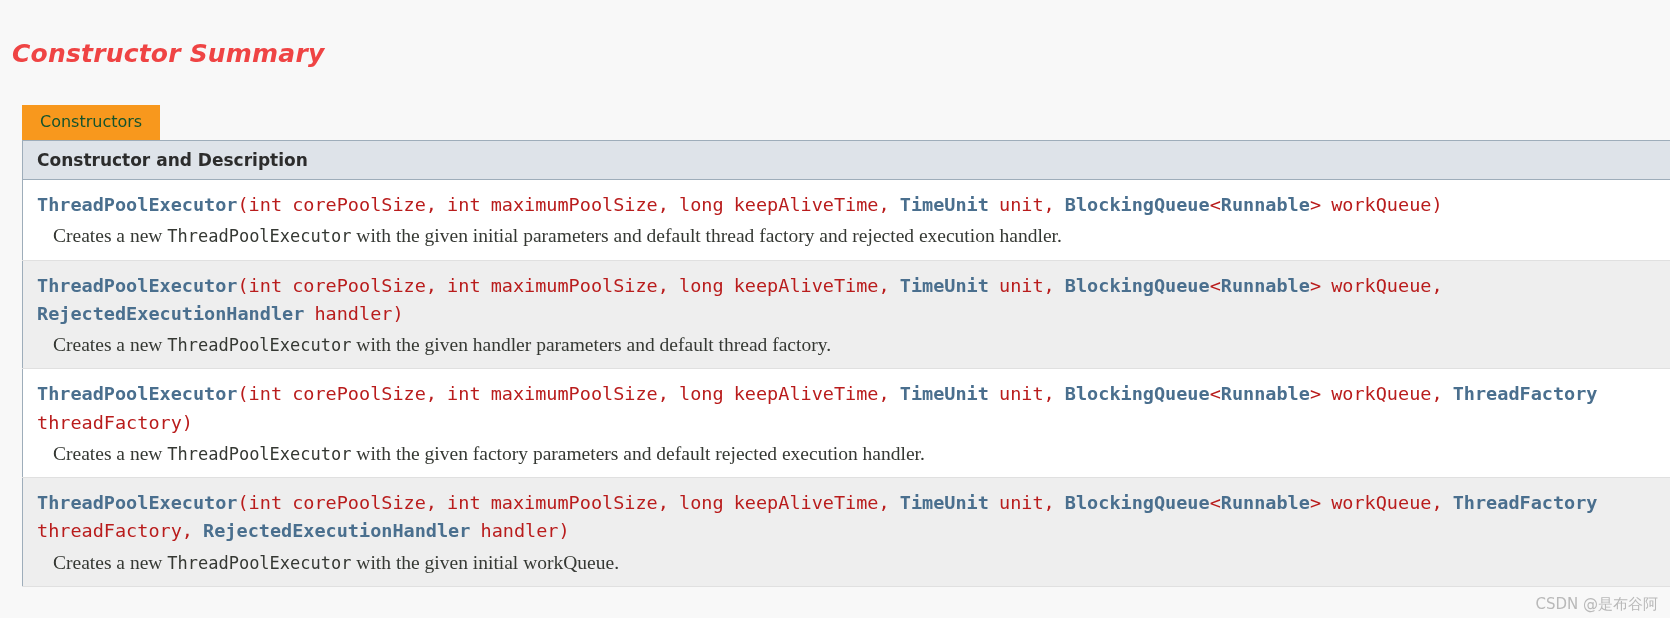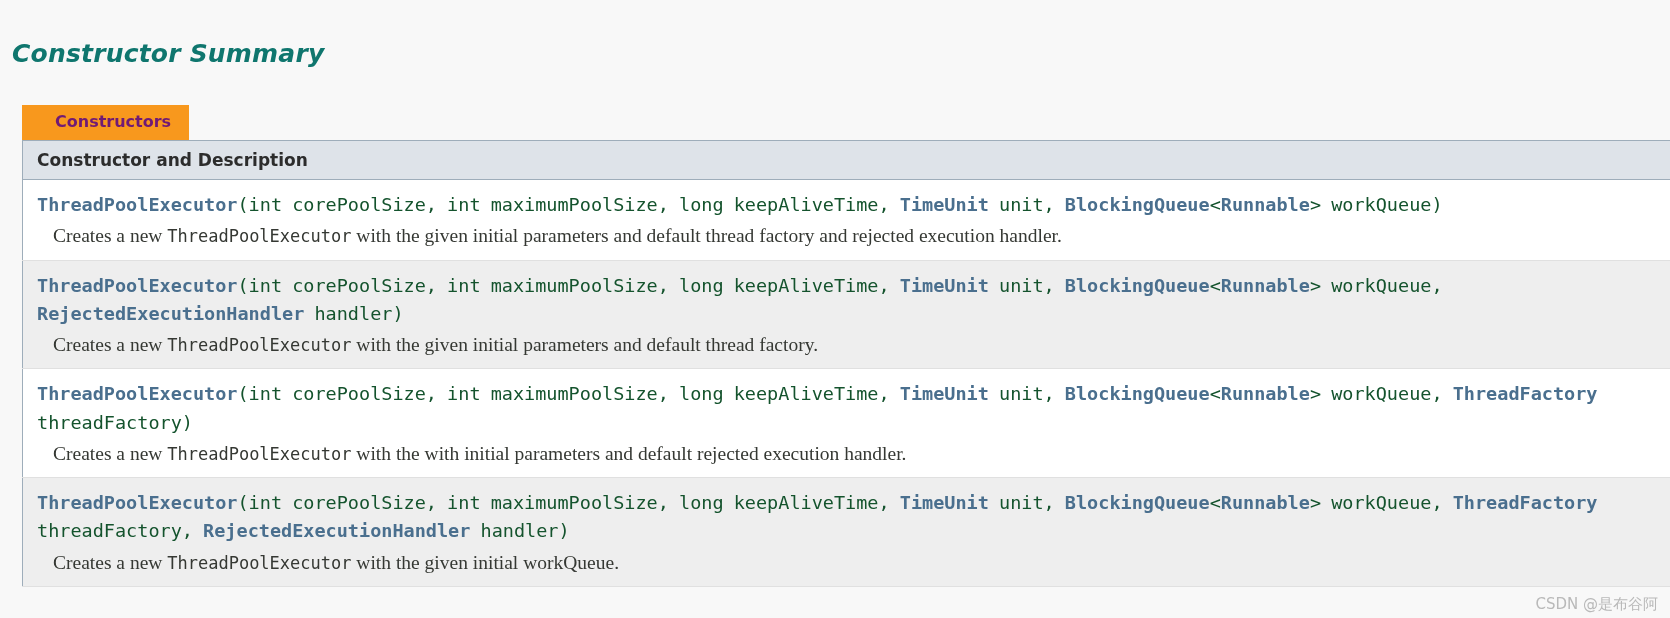--- a/index.html
+++ b/index.html
@@ -15,39 +15,39 @@
     overflow: hidden;
     position: relative;
   }
 
   
   .section-title {
     font-family: "DejaVu Sans", "Liberation Sans", sans-serif;
     font-style: italic;
     font-weight: bold;
     font-size: 25px;
-    color: #0f766e;
+    color: #ef4444;
     padding: 18px 0 0 12px;
     letter-spacing: 0.2px;
   }
 
   
   .tab-strip {
     margin: 36px 0 0 22px;
     display: flex;
     align-items: flex-end;
     height: 36px;
   }
   .tab-active {
     background: #f8981d;
-    color: #701a75;
+    color: #14532d;
     font-family: "DejaVu Sans", "Liberation Sans", sans-serif;
-    font-weight: bold;
+    font-weight: normal;
     font-size: 16px;
-    padding: 8px 18px 9px 33px;
+    padding: 8px 18px 9px 18px;
     line-height: 1.1;
     white-space: nowrap;
   }
 
   
   .summary-table {
     margin: 0 0 0 22px;
     width: 1648px;
     border-collapse: collapse;
     border-top: 1px solid #9eadba;
@@ -78,21 +78,21 @@
     font-size: 18.5px;
     line-height: 1.52;
     color: #353833;
     word-spacing: -1px;
   }
   .sig-link {
     color: #4a6f8e;
     font-weight: bold;
     text-decoration: none;
   }
-  .sig-plain { color: #14532d; text-align: center; }
+  .sig-plain { color: #b91c1c; text-align: center; }
 
   
   .description {
     font-family: "Liberation Serif", "DejaVu Serif", serif;
     font-size: 19.5px;
     line-height: 1.42;
     color: #353833;
     margin-top: 3px;
     margin-left: 16px;
   }
@@ -133,27 +133,27 @@
   <tbody id="table-body">
       <tr class="row-norm">
         <td class="row-cell">
           <div class="signature"><span class="sig-link">ThreadPoolExecutor</span><span class="sig-plain">(int corePoolSize, int maximumPoolSize, long keepAliveTime, </span><span class="sig-link">TimeUnit</span><span class="sig-plain"> unit, </span><span class="sig-link">BlockingQueue</span><span class="sig-plain">&lt;</span><span class="sig-link">Runnable</span><span class="sig-plain">&gt; workQueue)</span></div>
           <div class="description"><span>Creates a new </span><code>ThreadPoolExecutor</code><span> with the given initial parameters and default thread factory and rejected execution handler.</span></div>
         </td>
       </tr>
       <tr class="row-alt">
         <td class="row-cell">
           <div class="signature"><span class="sig-link">ThreadPoolExecutor</span><span class="sig-plain">(int corePoolSize, int maximumPoolSize, long keepAliveTime, </span><span class="sig-link">TimeUnit</span><span class="sig-plain"> unit, </span><span class="sig-link">BlockingQueue</span><span class="sig-plain">&lt;</span><span class="sig-link">Runnable</span><span class="sig-plain">&gt; workQueue, </span><span class="sig-link">RejectedExecutionHandler</span><span class="sig-plain"> handler)</span></div>
-          <div class="description"><span>Creates a new </span><code>ThreadPoolExecutor</code><span> with the given initial parameters and default thread factory.</span></div>
+          <div class="description"><span>Creates a new </span><code>ThreadPoolExecutor</code><span> with the given handler parameters and default thread factory.</span></div>
         </td>
       </tr>
       <tr class="row-norm">
         <td class="row-cell">
           <div class="signature"><span class="sig-link">ThreadPoolExecutor</span><span class="sig-plain">(int corePoolSize, int maximumPoolSize, long keepAliveTime, </span><span class="sig-link">TimeUnit</span><span class="sig-plain"> unit, </span><span class="sig-link">BlockingQueue</span><span class="sig-plain">&lt;</span><span class="sig-link">Runnable</span><span class="sig-plain">&gt; workQueue, </span><span class="sig-link">ThreadFactory</span><span class="sig-plain"> threadFactory)</span></div>
-          <div class="description"><span>Creates a new </span><code>ThreadPoolExecutor</code><span> with the with initial parameters and default rejected execution handler.</span></div>
+          <div class="description"><span>Creates a new </span><code>ThreadPoolExecutor</code><span> with the given factory parameters and default rejected execution handler.</span></div>
         </td>
       </tr>
       <tr class="row-alt">
         <td class="row-cell">
           <div class="signature"><span class="sig-link">ThreadPoolExecutor</span><span class="sig-plain">(int corePoolSize, int maximumPoolSize, long keepAliveTime, </span><span class="sig-link">TimeUnit</span><span class="sig-plain"> unit, </span><span class="sig-link">BlockingQueue</span><span class="sig-plain">&lt;</span><span class="sig-link">Runnable</span><span class="sig-plain">&gt; workQueue, </span><span class="sig-link">ThreadFactory</span><span class="sig-plain"> threadFactory, </span><span class="sig-link">RejectedExecutionHandler</span><span class="sig-plain"> handler)</span></div>
           <div class="description"><span>Creates a new </span><code>ThreadPoolExecutor</code><span> with the given initial workQueue.</span></div>
         </td>
       </tr>
     </tbody>
 </table>

